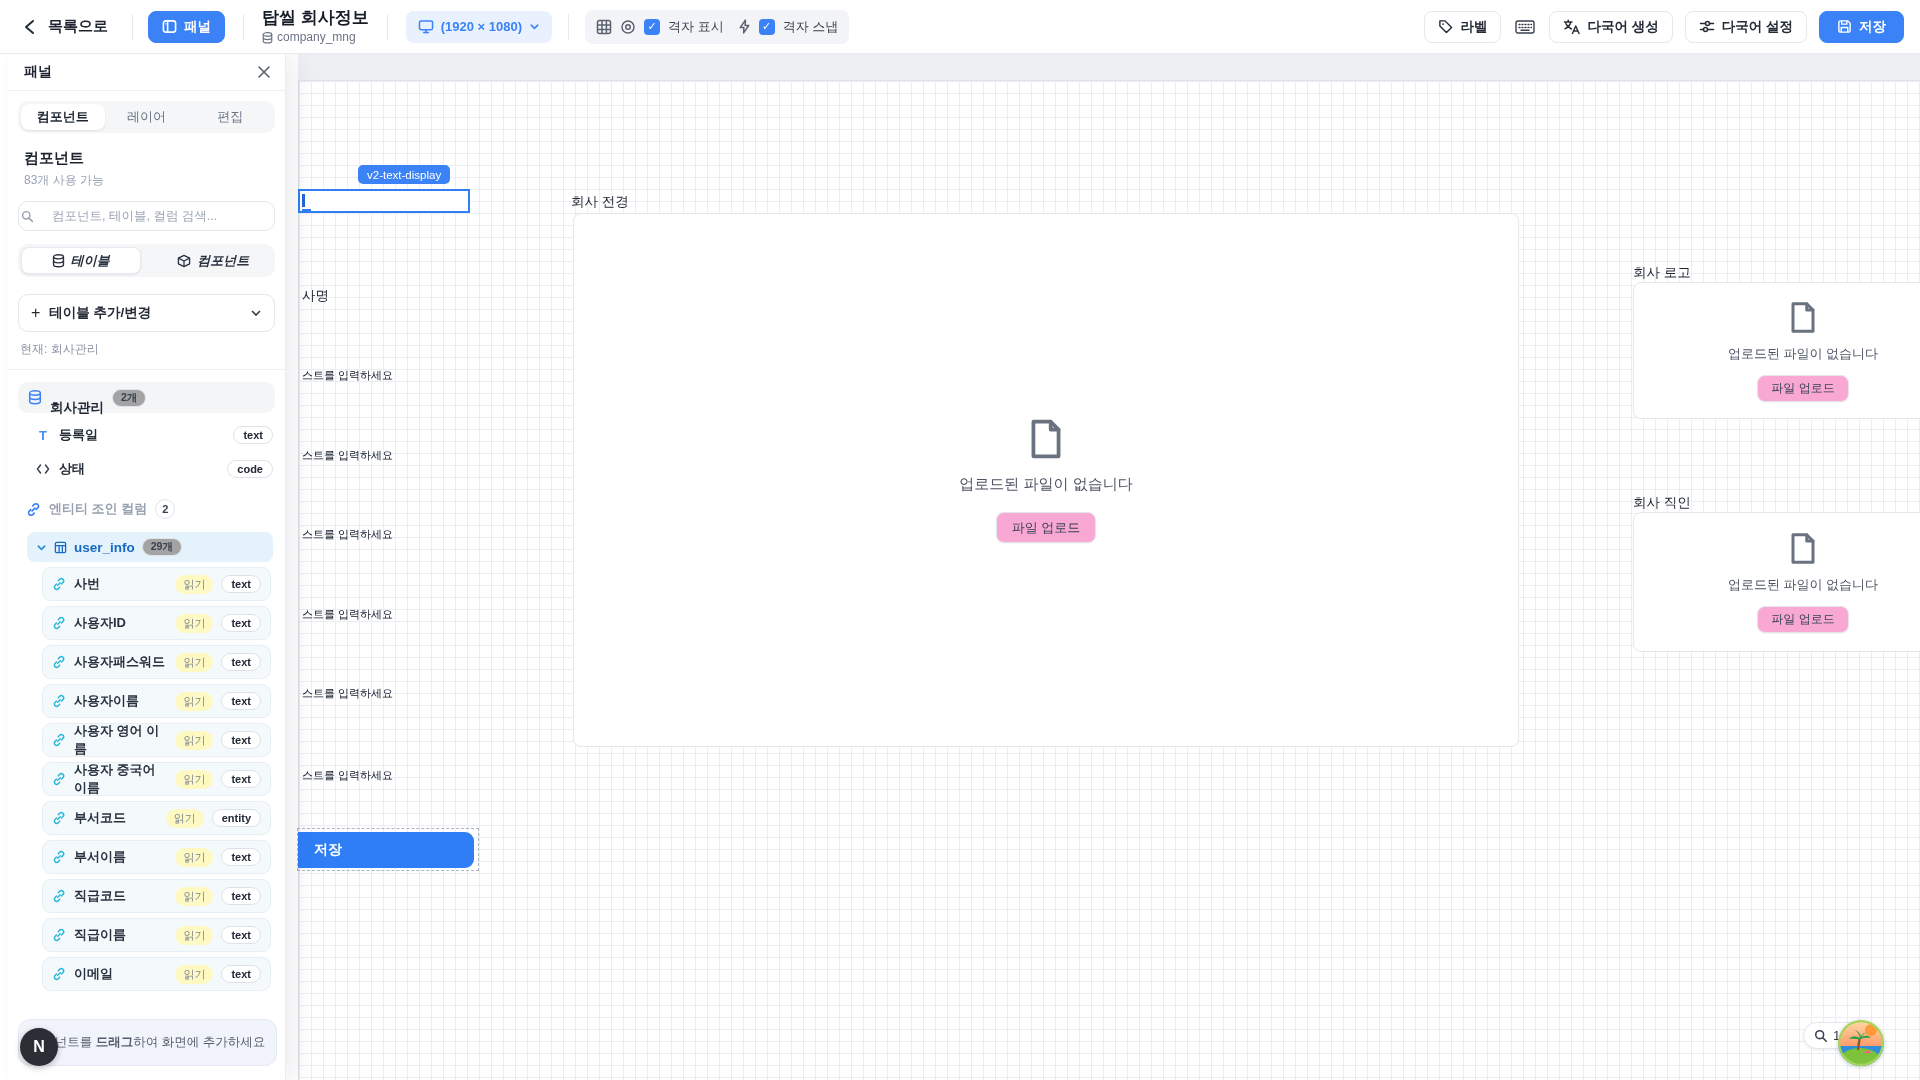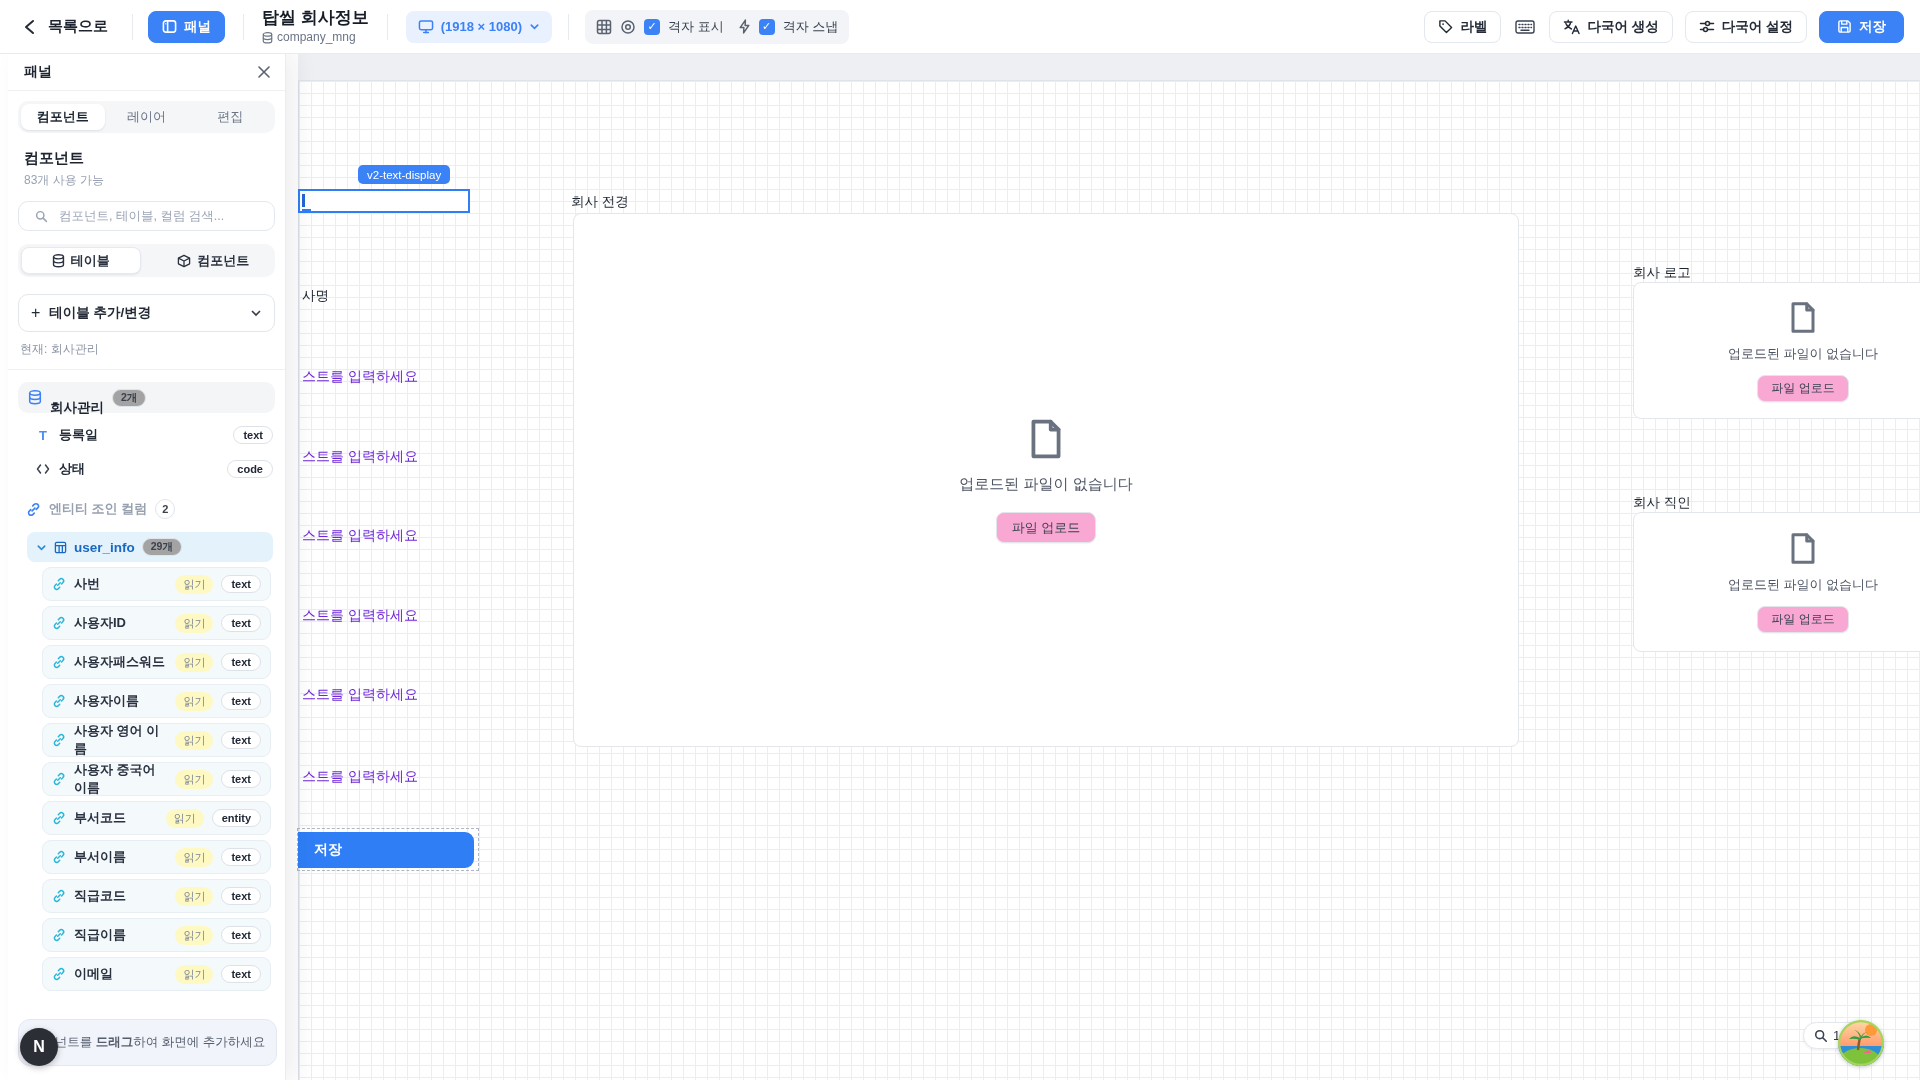--- a/index.html
+++ b/index.html
@@ -24,21 +24,21 @@
   .htitle { font-size:17px; font-weight:700; color:#171d28; }
   .hsub { display:flex; align-items:center; gap:4px; font-size:12px; color:#6b7487; margin-top:3px; }
 
   
   #canvas-strip { position:absolute; left:298px; top:54px; right:0; height:27px; background:#edeff3;
     border-bottom:1px solid #e0e4ea; z-index:1; }
   #canvas { position:absolute; left:298px; top:81px; right:0; bottom:0; z-index:1;
     background-image:linear-gradient(#eaedf2 1px, transparent 1px),linear-gradient(90deg,#eaedf2 1px, transparent 1px);
     background-size:12px 12px; border-left:1px solid #d9dee6; }
   .clabel { position:absolute; font-size:13.5px; font-weight:500; color:#1c2430; z-index:5; }
-  .ph { position:absolute; left:302px; font-size:14px; color:#6d28d9; z-index:5; }
+  .ph { position:absolute; left:302px; font-size:11px; color:#0f172a; z-index:5; }
   .upload-box { position:absolute; background:#fff; border:1px solid #e3e6eb; border-radius:8px; z-index:4;
     display:flex; flex-direction:column; align-items:center; justify-content:center; }
   .upload-empty { color:#4c5362; }
   .upload-btn { background:#f9a8d4; border:1px solid #e2e5ea; border-radius:8px; color:#374151; cursor:pointer;
     box-shadow:0 1px 1px rgba(25,35,55,.04); }
   .file-ic { color:#6a7280; }
   #v2badge { position:absolute; left:358px; top:165px; height:19px; padding:0 9px; background:#3b82f6;
     border-radius:5px; color:#fff; font-size:11.5px; display:flex; align-items:center; z-index:6; }
   #sel-box { position:absolute; left:298px; top:189px; width:172px; height:24px; border:2px solid #2f7ef6;
     background:#fff; z-index:5; }
@@ -63,25 +63,25 @@
   #panel-head .t { font-size:14px; font-weight:700; }
   .xbtn { width:22px; height:22px; display:flex; align-items:center; justify-content:center; color:#5a6270; cursor:pointer; }
   .tabs { margin:10px 10px 0; background:#f4f6f8; border-radius:10px; padding:3px; display:flex; }
   .tab { flex:1; height:26px; display:flex; align-items:center; justify-content:center; font-size:13px;
     color:#6a7485; border-radius:8px; cursor:pointer; }
   .tab.active { background:#fff; color:#1d2733; font-weight:600; box-shadow:0 1px 2px rgba(25,35,60,.10); }
   .sec { padding:0 16px; }
   .sec-title { margin-top:16px; font-size:15px; font-weight:700; }
   .sec-sub { margin-top:4px; font-size:12px; color:#99a2b3; }
   .search { margin:12px 10px 0; height:30px; border:1px solid #e3e7ee; border-radius:10px;
-    display:flex; align-items:center; gap:11px; padding:0 16px; color:#9aa3b5; }
+    display:flex; align-items:center; gap:18px; padding:0 2px; color:#9aa3b5; }
   .search input { border:0; outline:0; flex:1; font-size:12.5px; color:#39414e; background:transparent;
     font-family:inherit; }
   .search input::placeholder { color:#9aa3b5; }
-  .src-toggle { margin:13px 10px 0; background:#f5f6f8; border-radius:10px; padding:3px; display:flex; gap:14px; }
+  .src-toggle { margin:13px 10px 0; background:#f5f6f8; border-radius:10px; padding:3px; display:flex; gap:14px;font-style:italic; }
   .src-btn { flex:1; height:27px; display:flex; align-items:center; justify-content:center; gap:6px;
     font-size:13px; font-weight:600; color:#2a3240; border-radius:8px; cursor:pointer; }
   .src-btn.active { background:#fff; border:1px solid #e6eaf0; box-shadow:0 1px 2px rgba(25,35,60,.08); }
   .add-table { margin:17px 10px 0; height:38px; border:1px solid #e2e6ed; border-radius:10px; background:#fff;
     display:flex; align-items:center; gap:9px; padding:0 12px; font-size:13.5px; font-weight:600; color:#242b36; cursor:pointer; }
   .add-table .grow { flex:1; text-align:left; }
   .current { margin:9px 12px 0; font-size:12px; color:#8c95a5; }
   .pdivider { margin-top:11px; border-top:1px solid #edf0f4; }
   .tbl-row { margin:12px 10px 0; background:#f3f5f7; border-radius:10px; height:31px;
     display:flex; align-items:center; gap:8px; padding:0 10px; cursor:pointer; }
@@ -247,21 +247,21 @@
 
   <span class="hdiv" style="margin:0 18px;"></span>
   <div class="pill-res">
     <span class="ico">
       <svg width="16" height="15" viewBox="0 0 17 16" fill="none" stroke="#3b82f6" stroke-width="1.6" stroke-linecap="round">
         <rect x="1.5" y="2" width="14" height="9.5" rx="1.8"></rect>
           <path d="M6 14.3 h5"></path>
           <path d="M8.5 11.5 v2.8"></path>
       </svg>
     </span>
-    <span>(1918 × 1080)</span>
+    <span>(1920 × 1080)</span>
     <span class="ico">
       <svg width="11" height="11" viewBox="0 0 12 12" fill="none" stroke="#3b82f6" stroke-width="1.8" stroke-linecap="round">
           <path d="M2.5 4.5 L6 8 L9.5 4.5"></path>
         </svg>
     </span>
   </div>
 
   <span class="hdiv" style="margin:0 16px;"></span>
   <div class="grid-group">
     <span class="ico">

